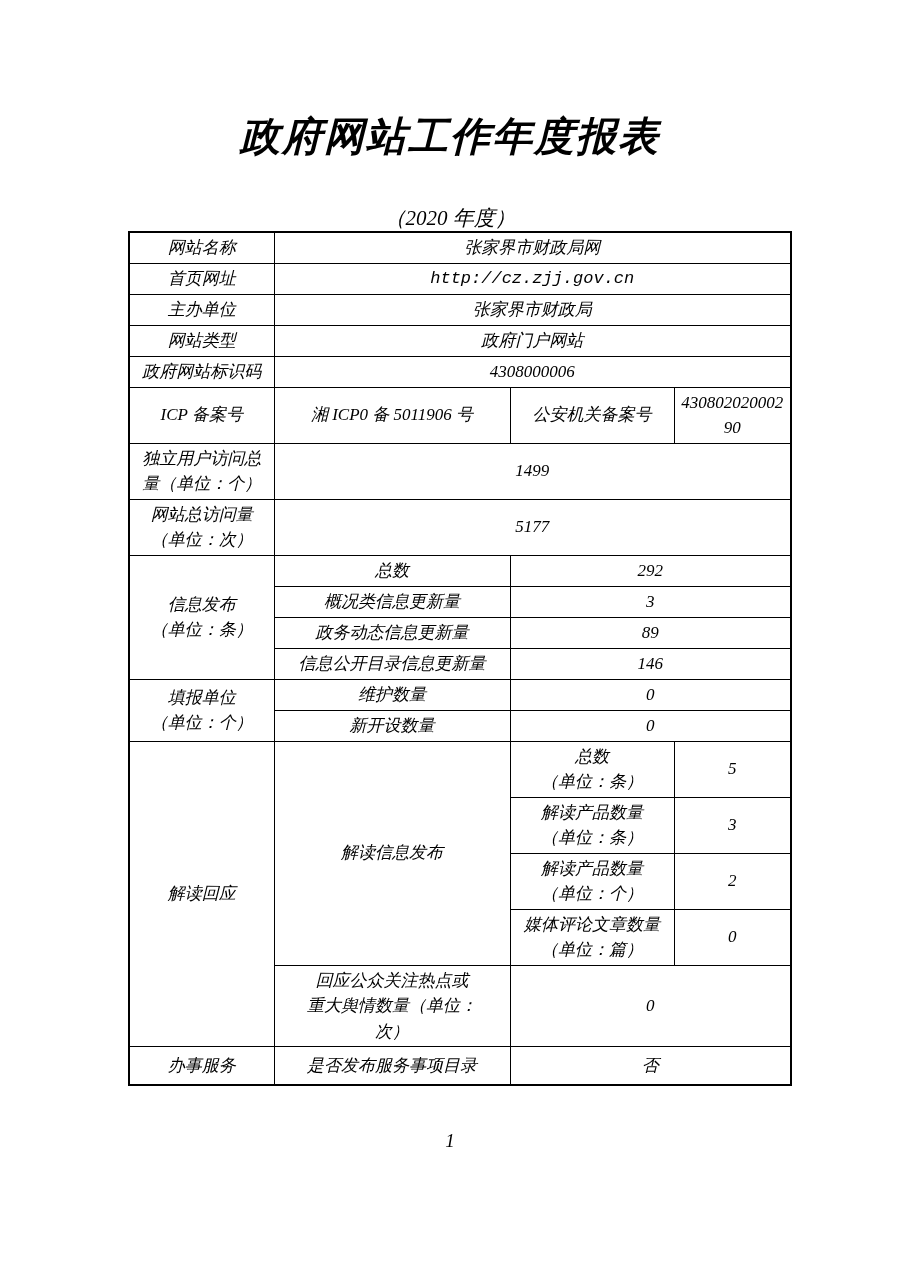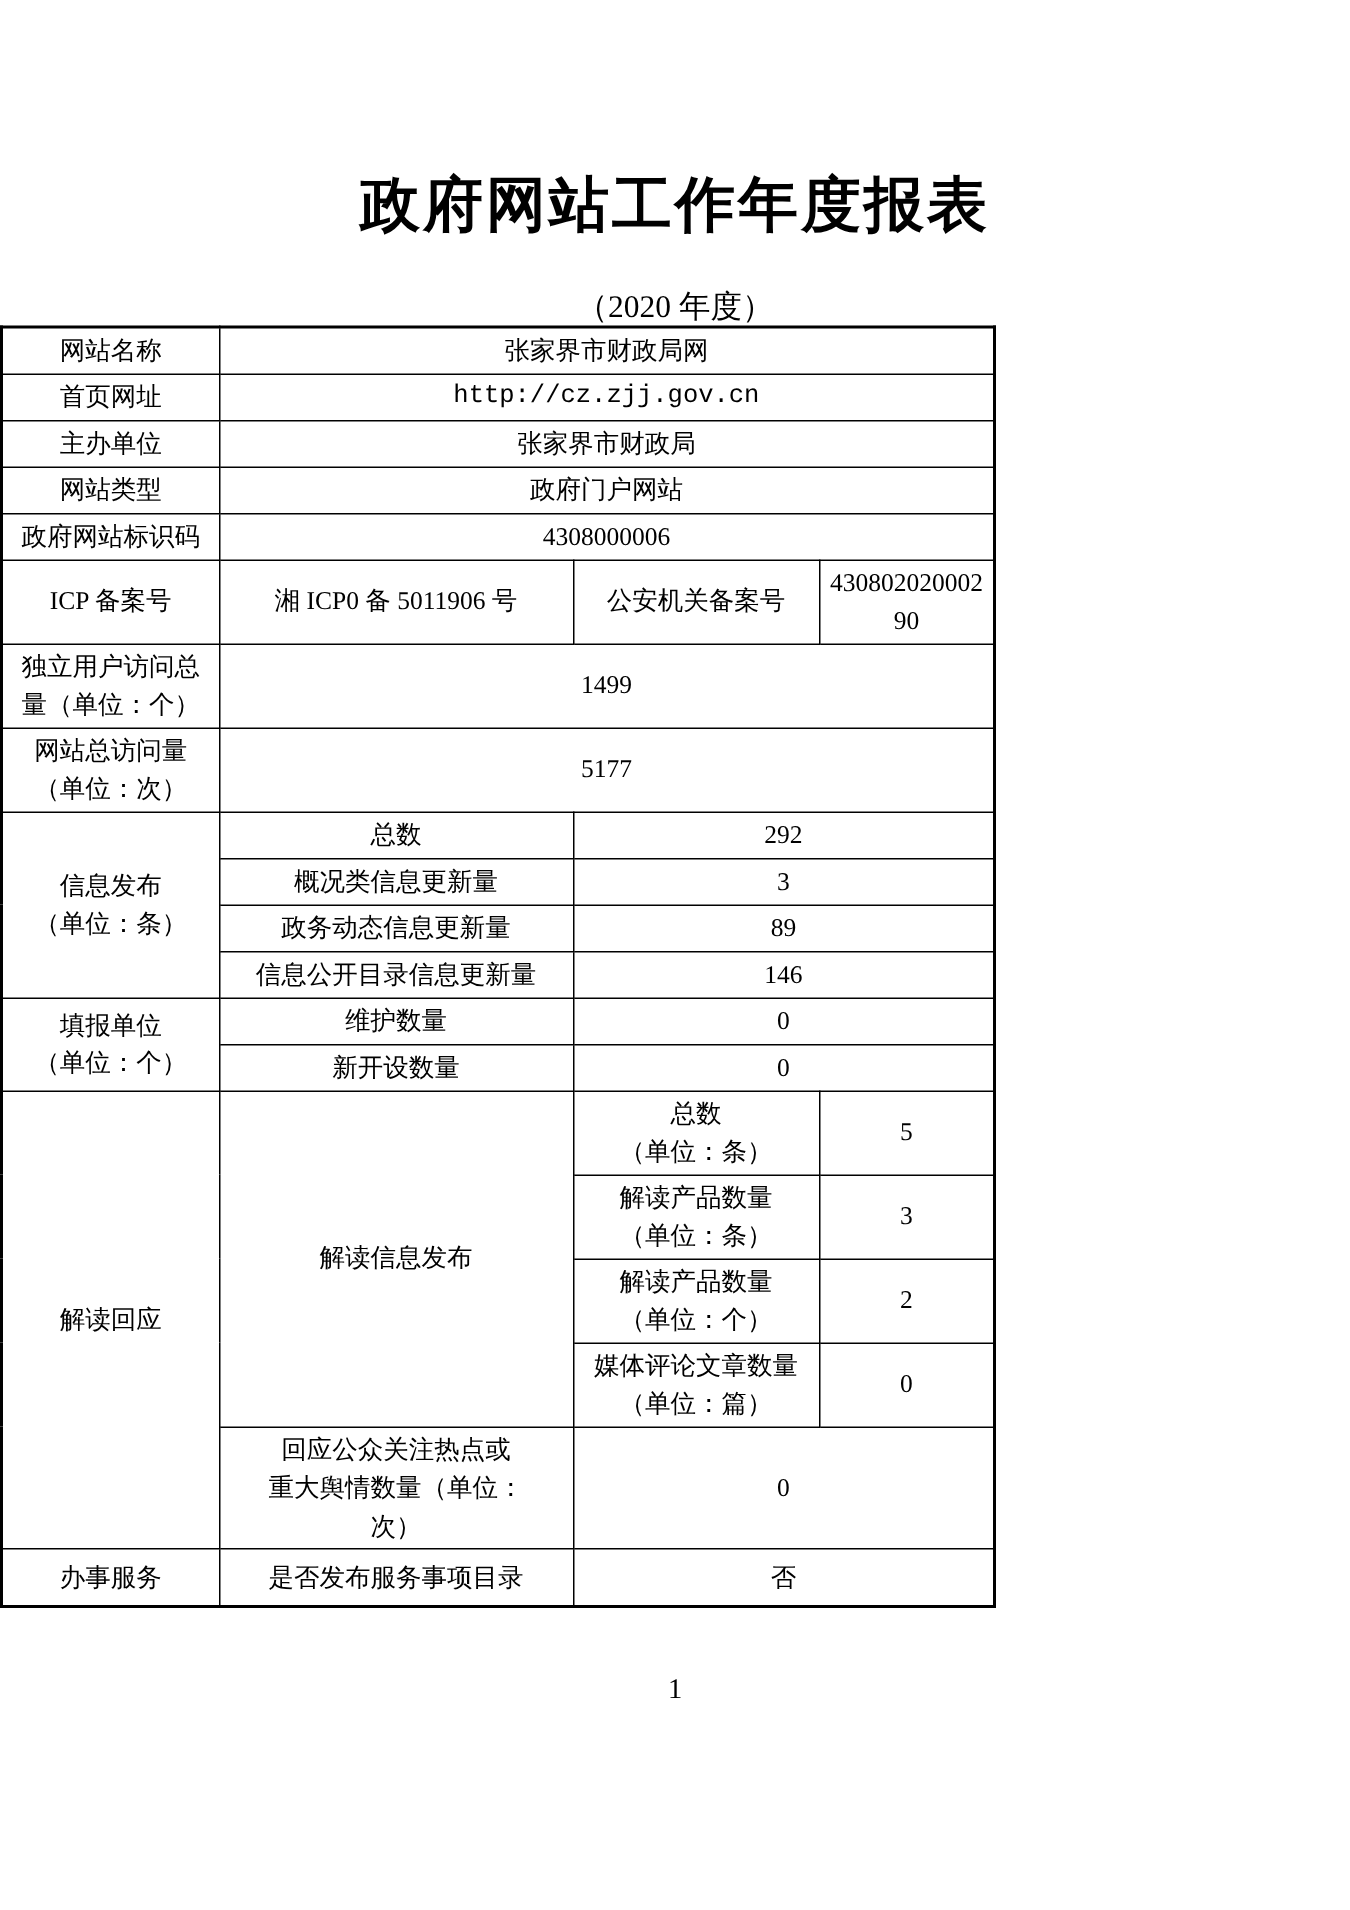--- a/index.html
+++ b/index.html
@@ -4,43 +4,45 @@
 <style>
   html, body { margin: 0; padding: 0; background: #ffffff; }
   .page {
     position: relative;
     width: 900px;
     height: 1273px;
     background: #ffffff;
     color: #000000;
     font-family: "Liberation Serif", serif;
     overflow: hidden;
+    font-style: italic;
   }
   .doc-title {
     margin: 0;
     padding-top: 112px;
     text-align: center;
     font-size: 40px;
     font-weight: bold;
     line-height: 1.25;
     letter-spacing: 2px;
   }
   .doc-subtitle {
-    margin-top: 30px;
+    margin-top: 44px;
     text-align: center;
     font-size: 21px;
     line-height: 1.2;
   }
   .reporting-unit {
     margin: 56px 0 6px 128px;
     font-size: 18px;
     font-weight: bold;
     line-height: 1.2;
   }
   table.report {
+    margin-left: 128px;
     width: 662px;
     border-collapse: collapse;
     table-layout: fixed;
     border: 2px solid #000;
   }
   table.report td {
     border: 1px solid #000;
     font-size: 17px;
     line-height: 1.5;
     text-align: center;

